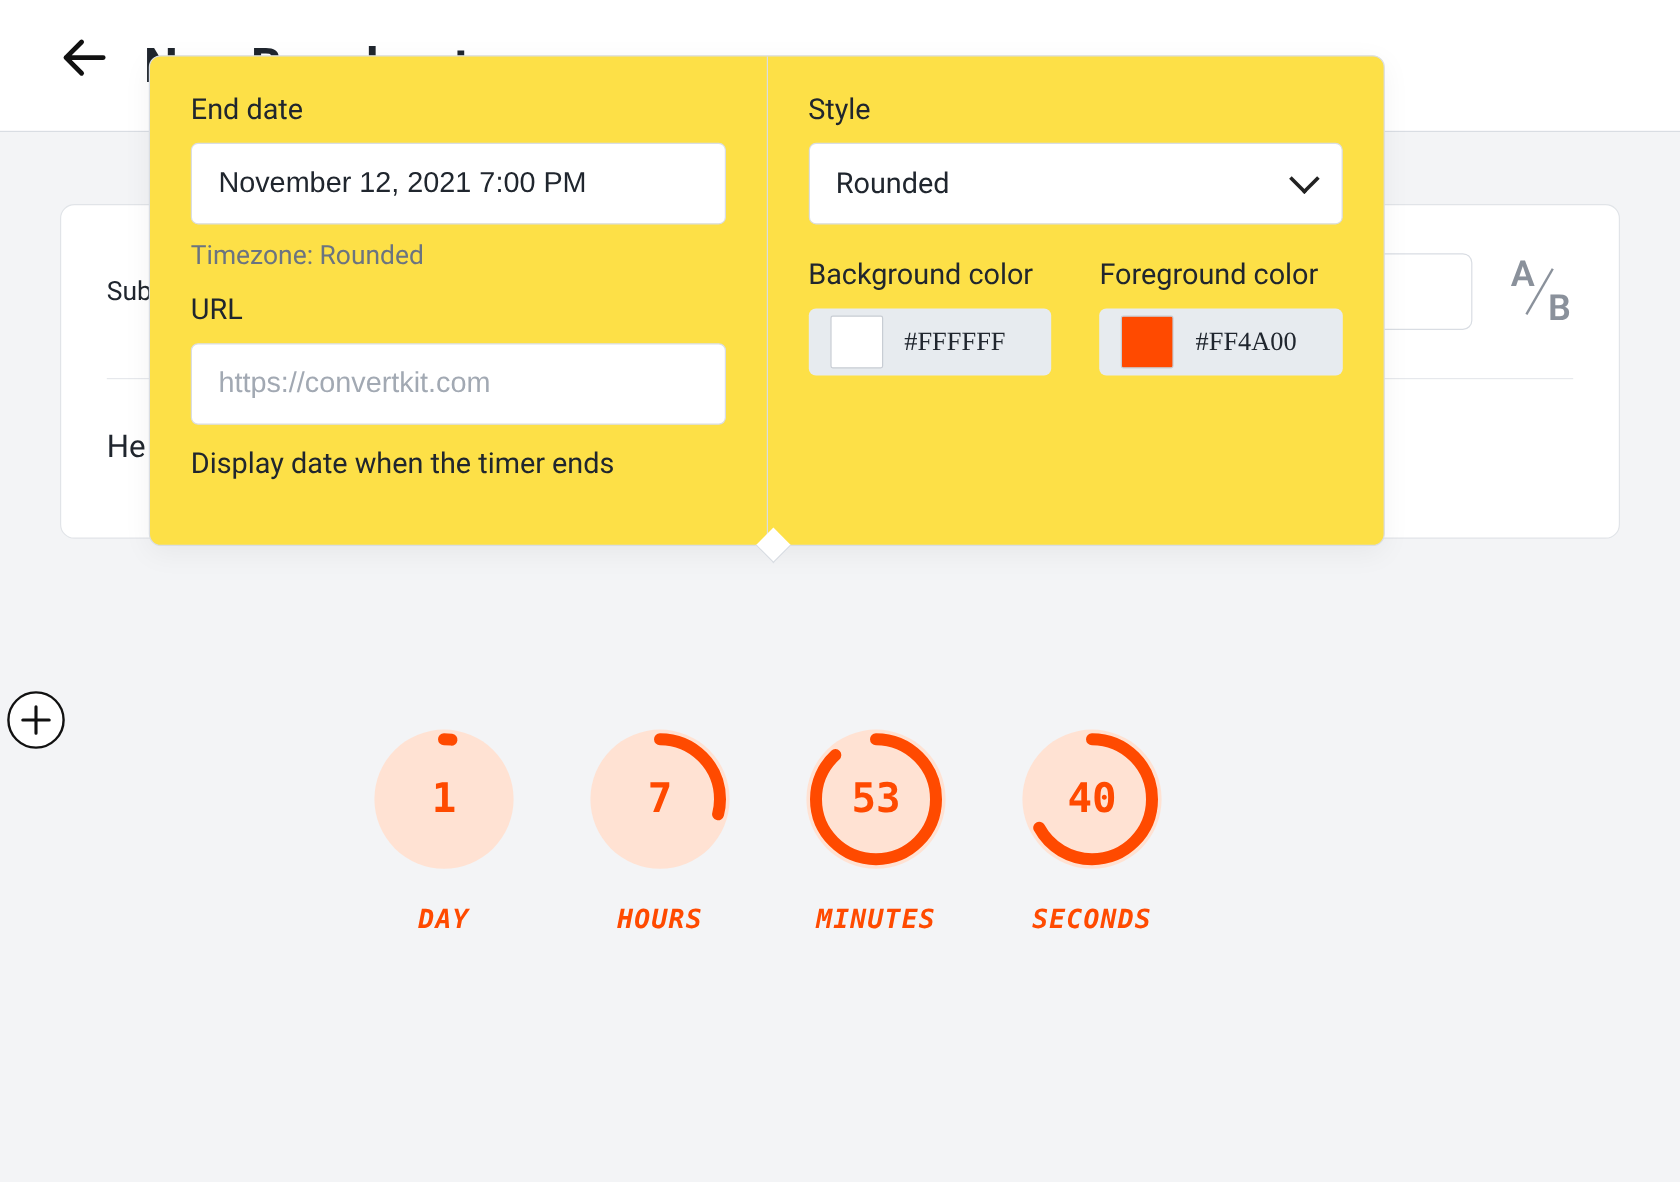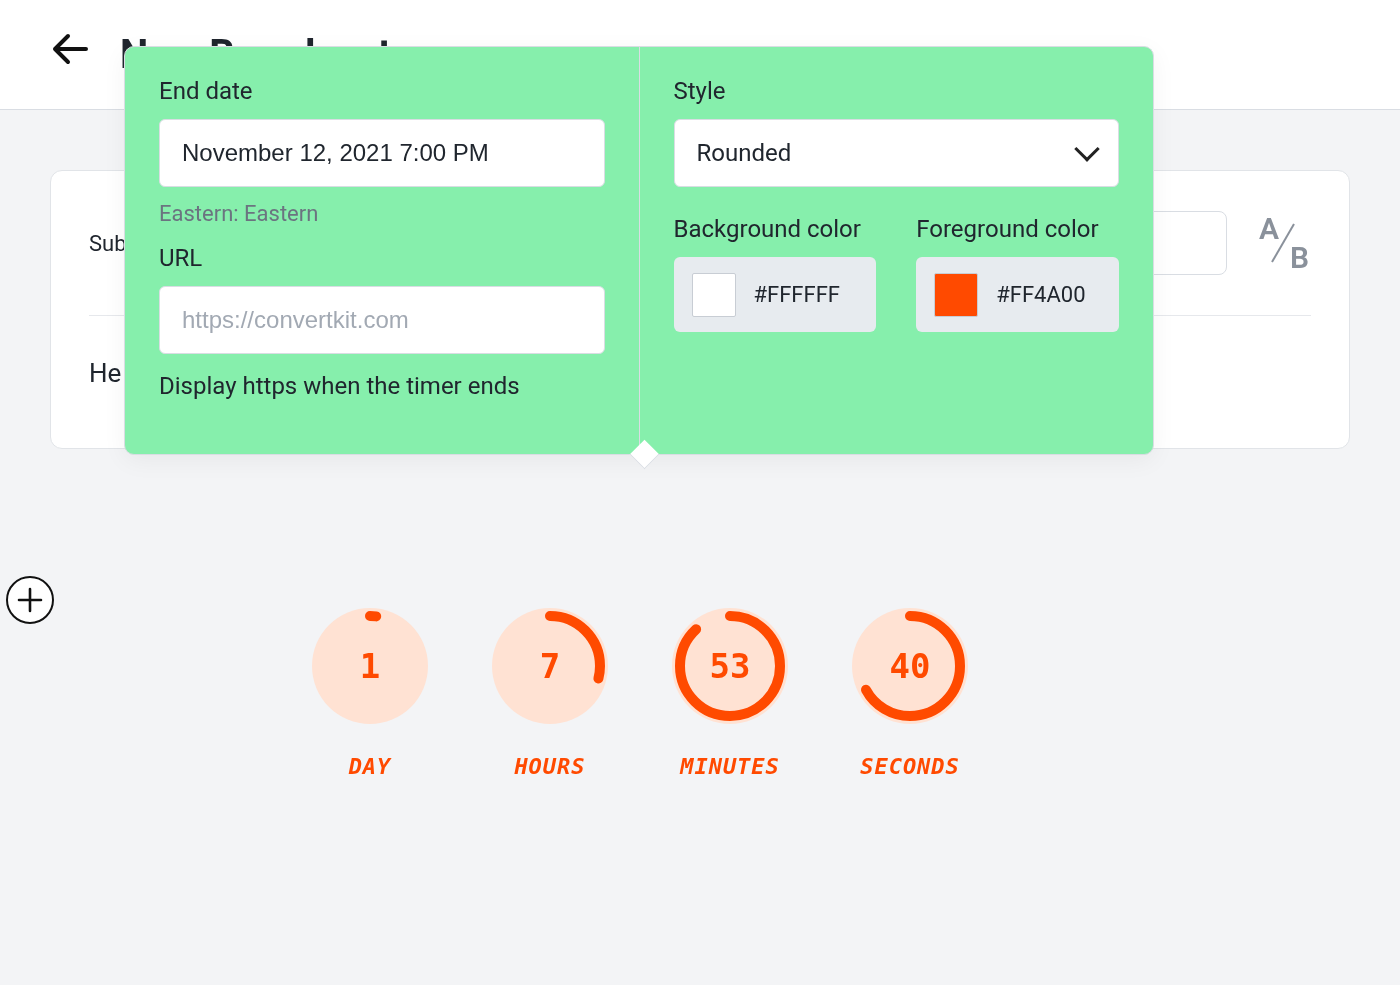--- a/index.html
+++ b/index.html
@@ -164,21 +164,21 @@
     cursor:pointer;
     user-select:none;
   }
 
   
   .popover {
     position:absolute;
     top:46px;
     left:124px;
     width:1030px;
-    background:#86efac;
+    background:#fde047;
     border:1px solid var(--muted-border);
     border-radius:10px;
     box-shadow:0 6px 24px rgba(0,0,0,0.05);
     display:flex;
     z-index:10;
   }
   .popover::after {
     content:"";
     position:absolute;
     bottom:-11px;
@@ -245,22 +245,23 @@
     margin-top:28px;
   }
   .color-block { flex:1; }
   .swatch-row {
     display:flex;
     align-items:center;
     gap:18px;
     background:var(--swatch-bg);
     border-radius:6px;
     padding:12px 18px;
-    height:75px;
+    height:56px;
     cursor:pointer;
+    font-family:Liberation Serif, serif;
   }
   .swatch {
     width:44px; height:44px;
     border:1px solid #c8cdd4;
     border-radius:2px;
   }
   .swatch-code {
     font-size:22px;
     color:var(--ink-900);
   }
@@ -341,28 +342,28 @@
     </div>
     <div class="cd-label">SECONDS</div>
     </div>
   </div>
 
 <div class="popover">
   <div class="popover-col">
     <div class="field-block">
       <div class="field-label">End date</div>
       <input class="text-input" value="November 12, 2021 7:00 PM" style="">
-      <div class="hint">Eastern: Eastern</div>
+      <div class="hint">Timezone: Rounded</div>
     </div>
     <div class="field-block">
       <div class="field-label">URL</div>
       <input class="text-input" placeholder="https://convertkit.com" style="">
     </div>
     <div class="field-block" style="margin-bottom:0">
-      <div class="field-label">Display https when the timer ends</div>
+      <div class="field-label">Display date when the timer ends</div>
     </div>
   </div>
 
   <div class="popover-col">
     <div class="field-block">
       <div class="field-label">Style</div>
       <div class="select-box">
         <span>Rounded</span>
         <span class="chevron"></span>
       </div>

